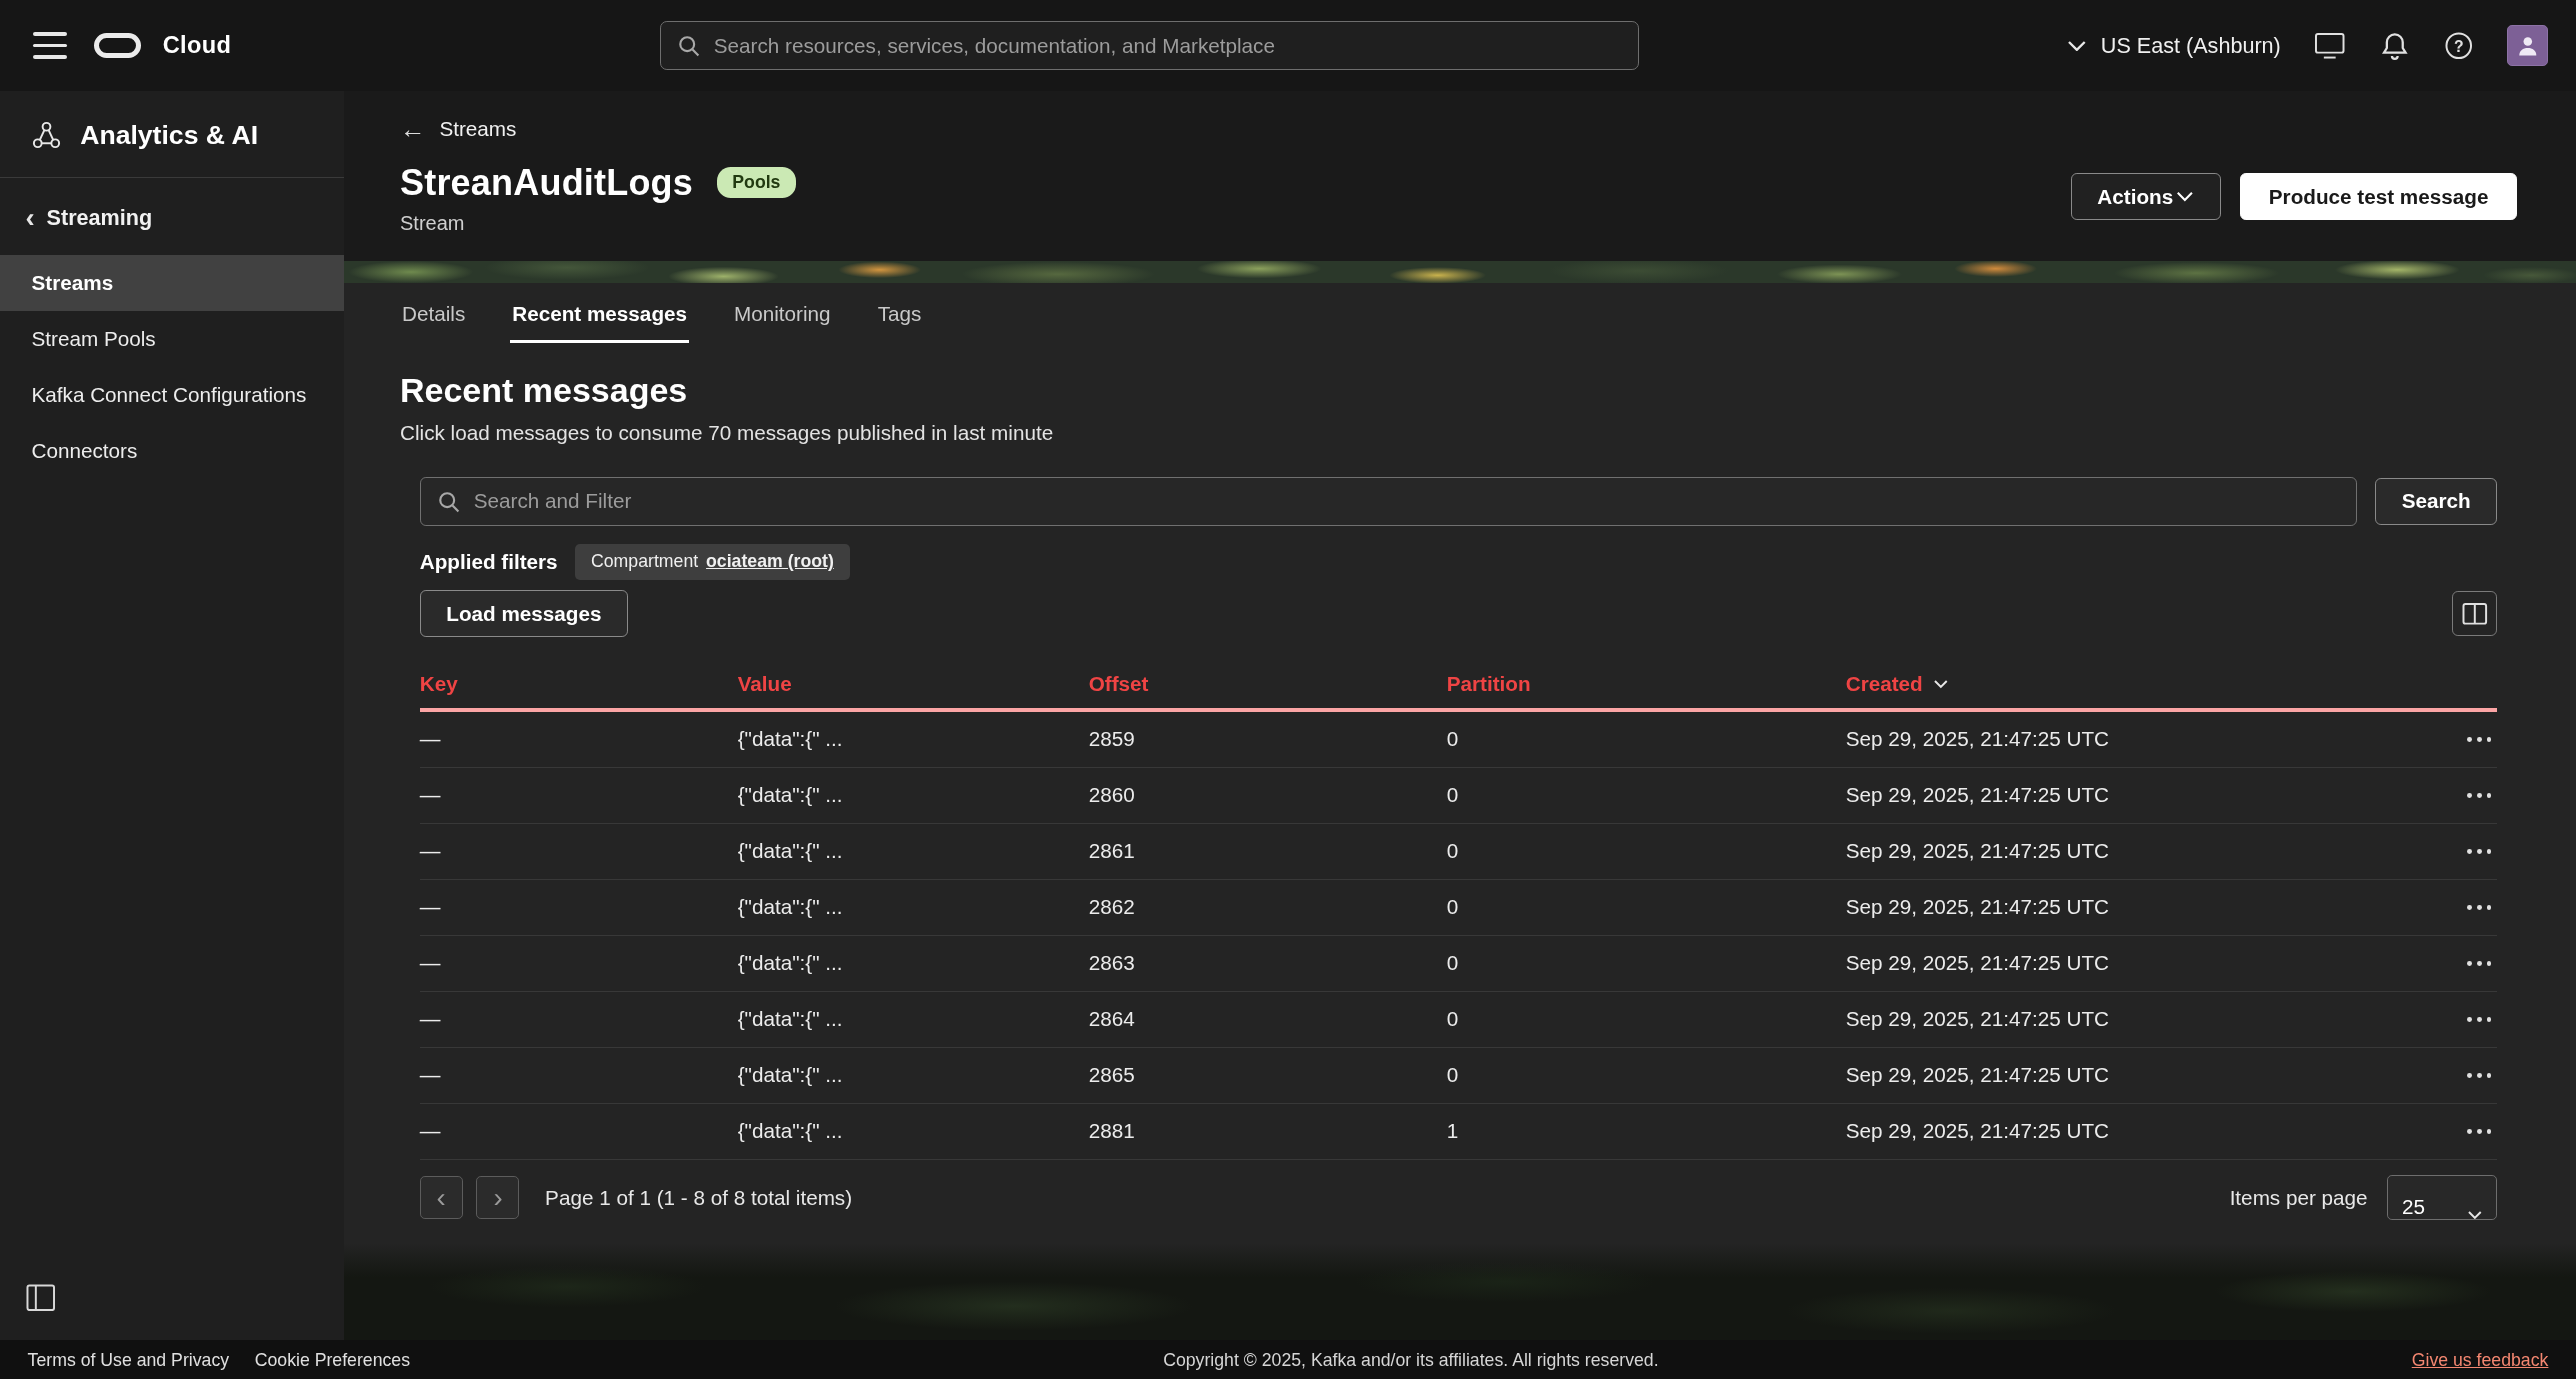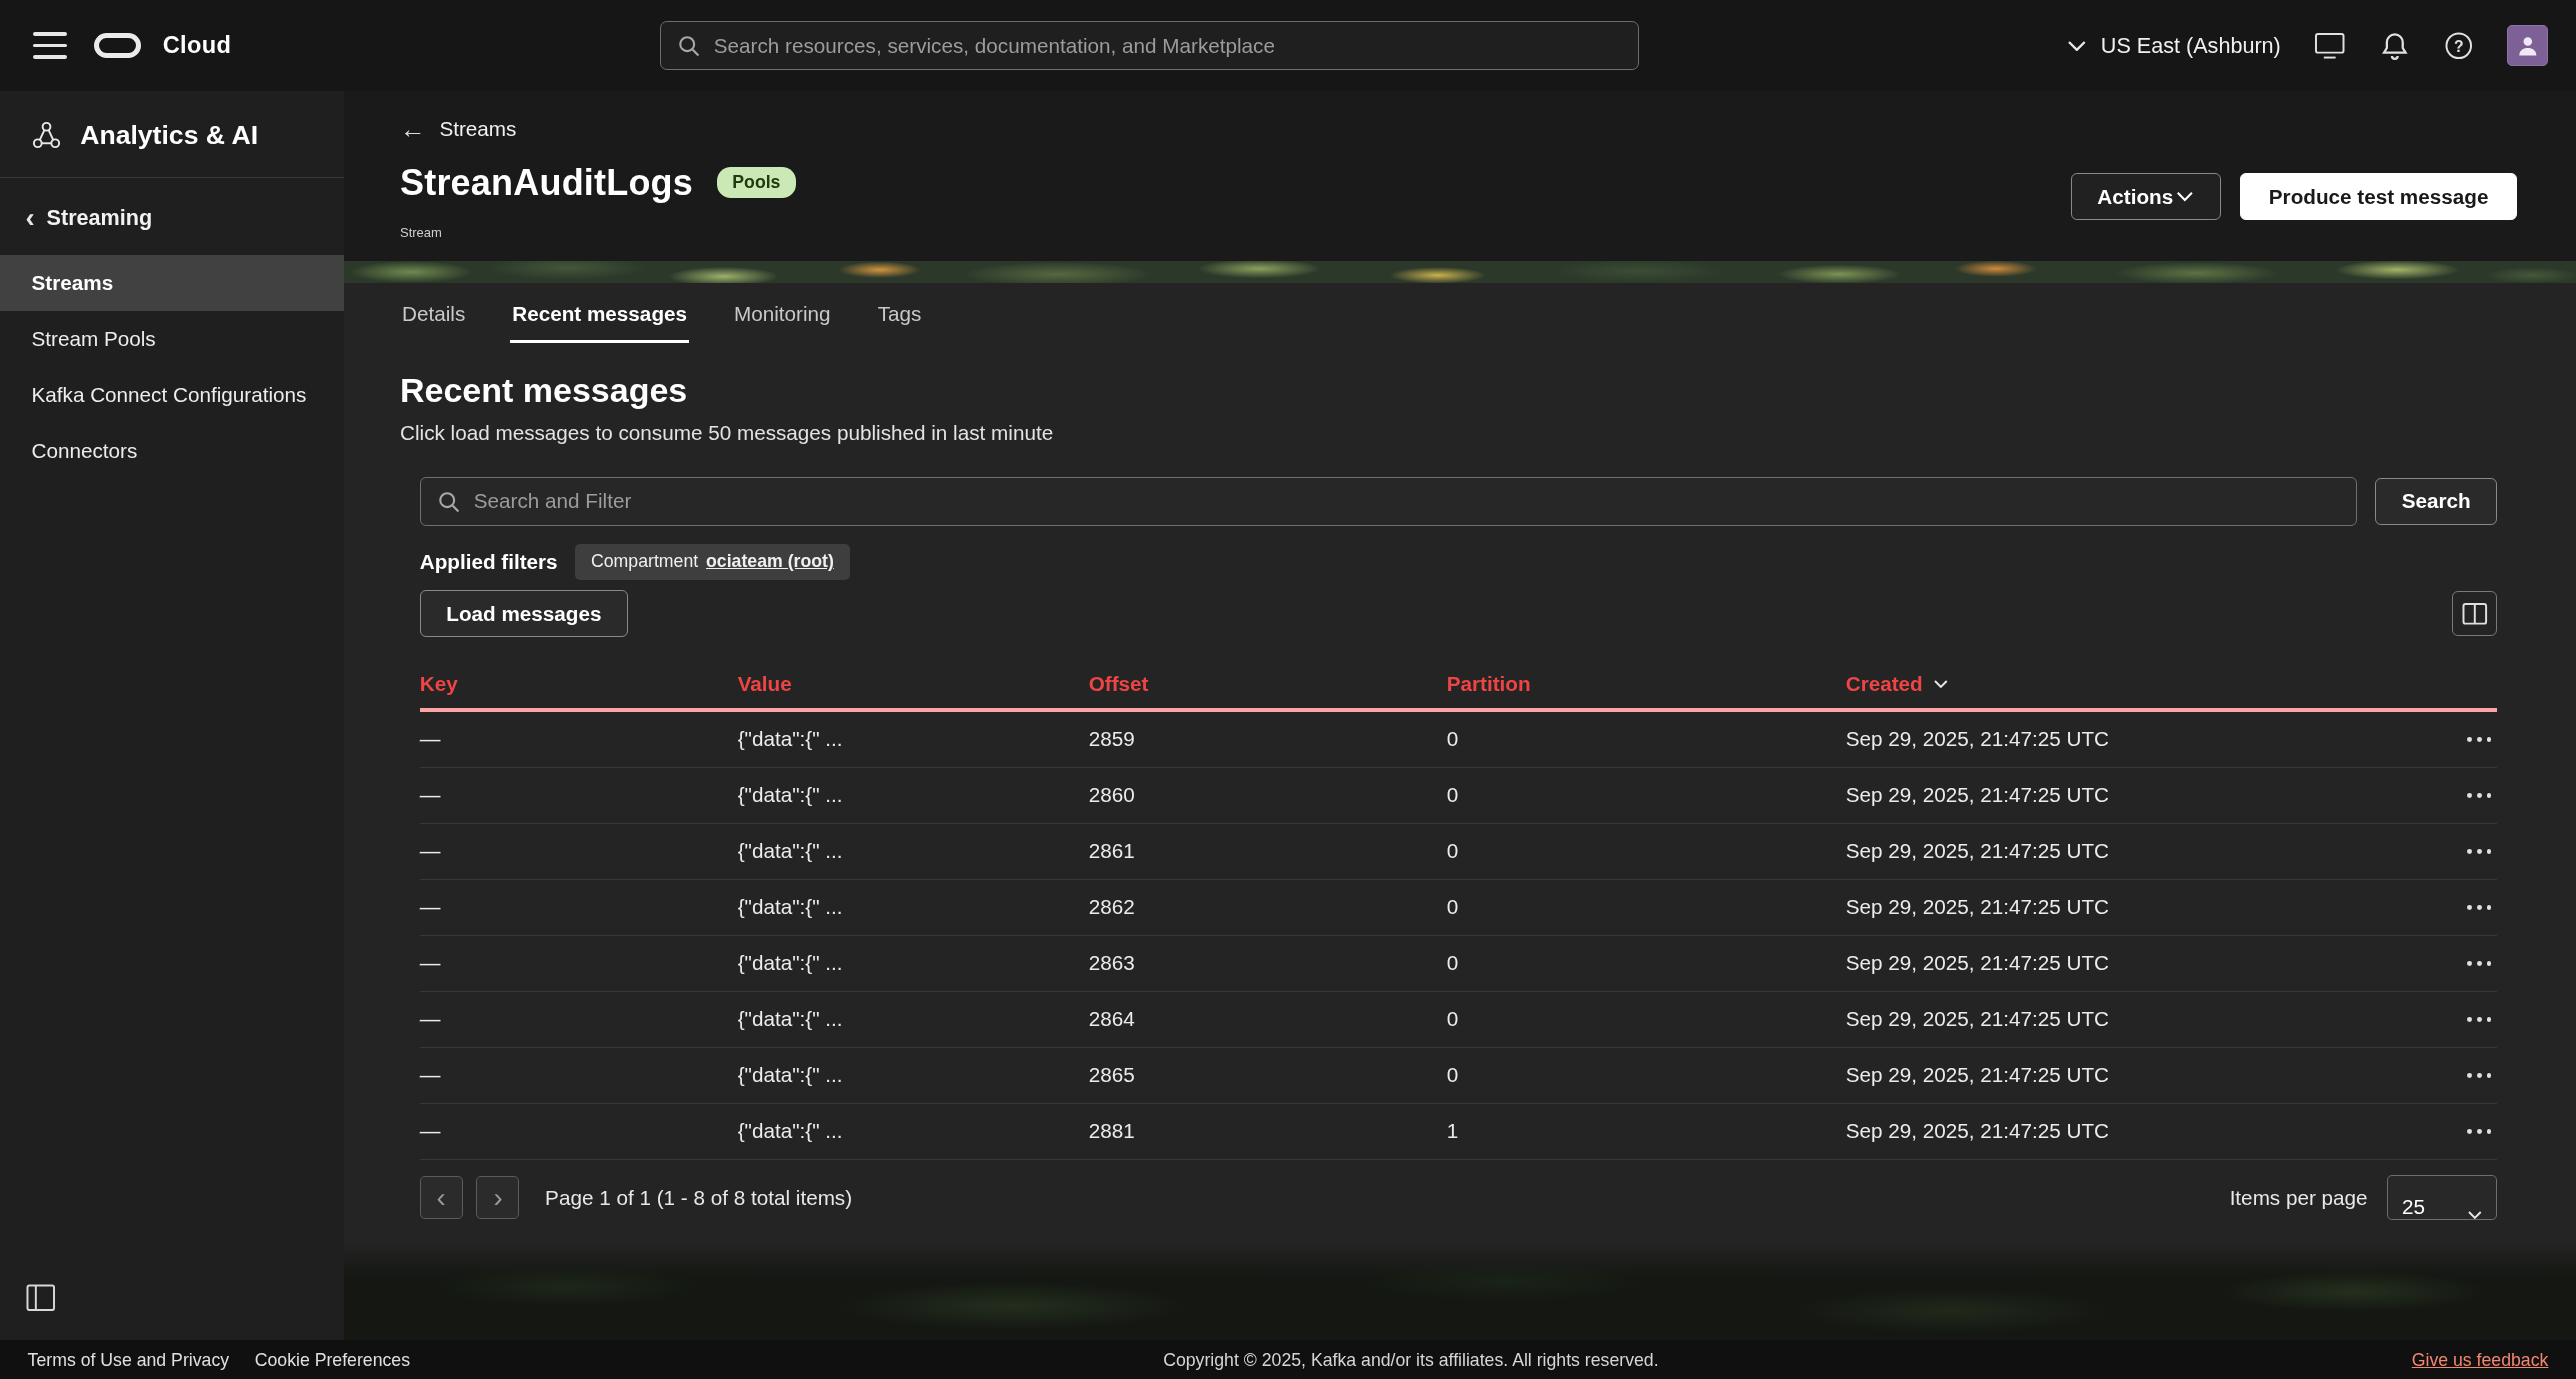--- a/index.html
+++ b/index.html
@@ -42,21 +42,21 @@
   .main { flex:1; display:flex; flex-direction:column; min-width:0; background:#1a1a1a; }
 
   
   .page-head { height:170px; position:relative; padding:23.6px 59px 0 56px; flex:0 0 auto; }
   .breadcrumb { display:flex; align-items:center; gap:13.8px; font-size:20.7px; color:#e8e8e8; height:29.5px; }
   .back-arrow { font-size:25.6px; color:#dcdcdc; line-height:1; }
   .bc-link { color:#f0f0f0; text-decoration:none; cursor:pointer; }
   .title-row { display:flex; align-items:center; gap:23.6px; margin-top:17.7px; }
   .title-row h1 { font-size:36px; font-weight:700; color:#fff; letter-spacing:0.2px; }
   .badge { background:var(--accent-badge-bg,#cbe9b4); color:var(--accent-badge-text,#213a10); font-size:17.7px; font-weight:700; padding:4.9px 15.7px; border-radius:13.8px; }
-  .subtitle { margin-top:21px; font-size:13px; color:#cfcfcf; }
+  .subtitle { margin-top:8px; font-size:20px; color:#cfcfcf; }
   .head-actions { position:absolute; right:59px; top:82px; display:flex; gap:19.7px; }
 
   .btn { font-family:inherit; font-size:20.7px; font-weight:600; border-radius:5.9px; cursor:pointer; display:inline-flex; align-items:center; justify-content:center; gap:3px; white-space:nowrap; }
   .btn-dark { background:rgba(255,255,255,0.03); border:1.5px solid #8a8a8a; color:#fff; height:47px; padding:0 25.6px; }
   .btn-light { background:#ffffff; border:1.5px solid #ffffff; color:#1a1a1a; height:47px; padding:0 27.6px; font-weight:700; }
 
   
   .banner-art { height:21.6px; flex:0 0 auto; background-color:#2b382a;
     background-image:
       radial-gradient(89px 15.7px at 3% 50%, #6f8a4e 0%, rgba(111,138,78,0) 70%),
@@ -260,21 +260,21 @@
   </div>
             <div class="tab">
     <span class="tab-label">Monitoring</span>
   </div>
             <div class="tab">
     <span class="tab-label">Tags</span>
   </div>
           </div>
 
         <h2 class="section-h2">Recent messages</h2>
-        <p class="desc">Click load messages to consume 50 messages published in last minute</p>
+        <p class="desc">Click load messages to consume 70 messages published in last minute</p>
 
         <section class="panel">
           <div class="filter-row">
             <div class="filter-search">
               <svg width="25.6" height="25.6" viewBox="0 0 24 24" fill="none" stroke="#a8a8a8" stroke-width="2">
                 <circle cx="10.5" cy="10.5" r="6.5"></circle>
                   <line x1="15.5" y1="15.5" x2="21" y2="21"></line>
               </svg>
               <input placeholder="Search and Filter" style="">
             </div>

